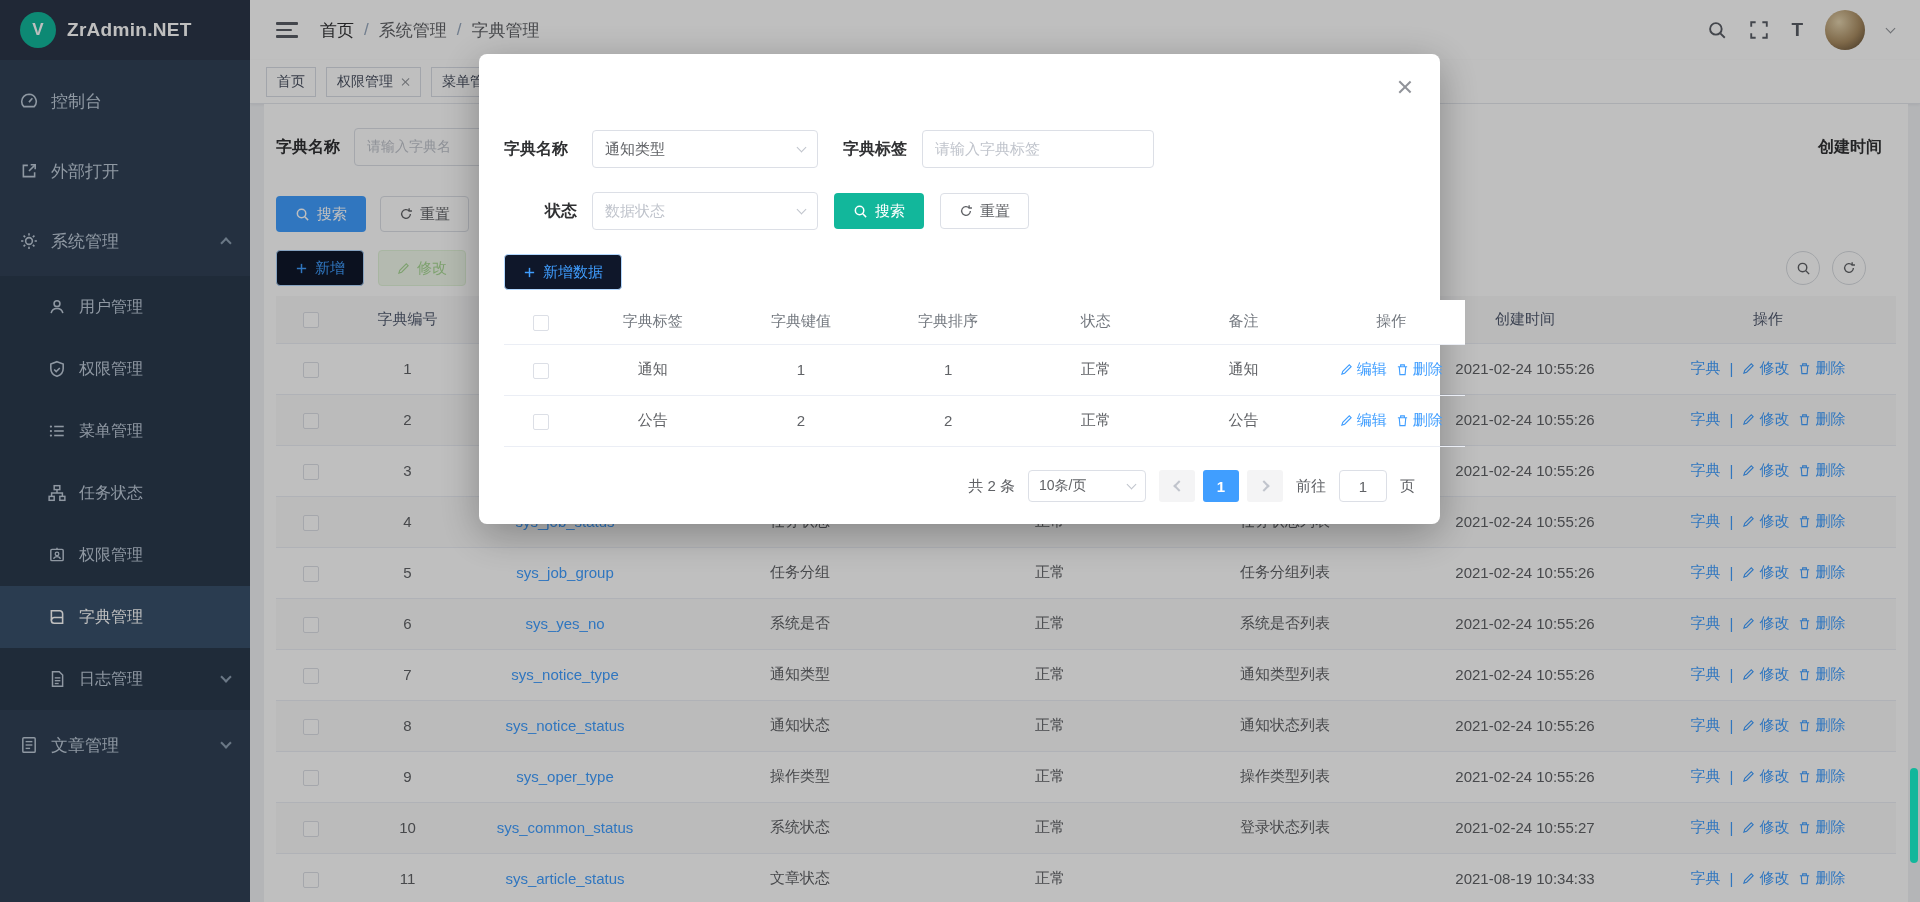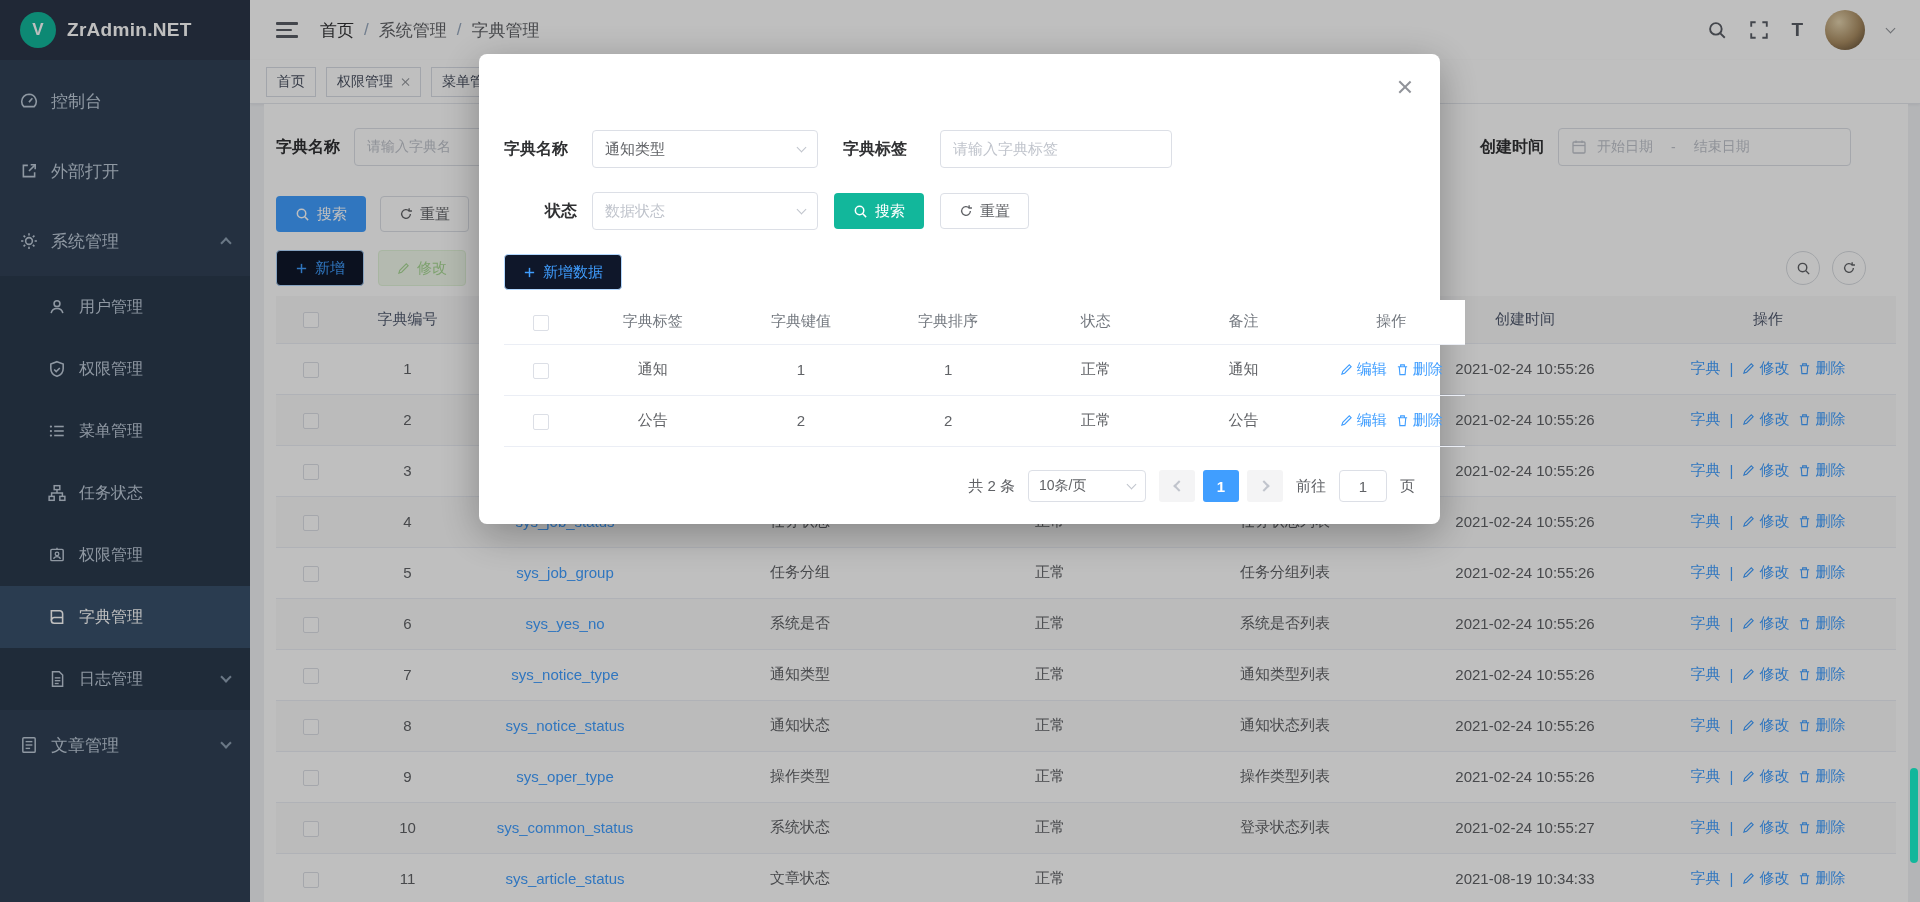--- a/index.html
+++ b/index.html
@@ -336,33 +336,20 @@
     </div>
 
   <div class="content">
 
     <div class="filter-row">
       <span class="flabel">字典名称</span>
       <div class="input-box dict-name-input">
         <span class="placeholder">请输入字典名</span>
       </div>
       <span class="flabel right">创建时间</span>
-      <div class="input-box daterange">
-        <span style="display:inline-flex;">
-          <svg viewBox="0 0 16 16" width="16" height="16">
-              <rect x="2" y="3" width="12" height="11" rx="1" fill="none" stroke="currentColor" stroke-width="1.3"></rect>
-              <line x1="2" y1="6.5" x2="14" y2="6.5" stroke="currentColor" stroke-width="1.3"></line>
-              <line x1="5" y1="1.5" x2="5" y2="4" stroke="currentColor" stroke-width="1.3"></line>
-              <line x1="11" y1="1.5" x2="11" y2="4" stroke="currentColor" stroke-width="1.3"></line>
-            </svg>
-        </span>
-        <span class="placeholder">开始日期</span>
-        <span class="range-sep">-</span>
-        <span class="placeholder">结束日期</span>
-      </div>
     </div>
 
     <div class="btns-row">
       <button class="btn btn-primary">
         <svg viewBox="0 0 16 16" width="15" height="15">
             <circle cx="7" cy="7" r="4.5" fill="none" stroke="currentColor" stroke-width="1.6"></circle>
             <line x1="10.5" y1="10.5" x2="14" y2="14" stroke="currentColor" stroke-width="1.6"></line>
           </svg>
         <span>搜索</span>
       </button>
@@ -811,21 +798,21 @@
 <div class="dialog">
   <span class="dlg-close"></span>
 
   <span class="dlg-label" style="left:25px; top:76px;">字典名称</span>
   <div class="dlg-select" style="left:113px; top:76px;">
     <span>通知类型</span>
     <span class="caret-down"></span>
   </div>
 
   <span class="dlg-label" style="left:364px; top:76px;">字典标签</span>
-  <div class="dlg-input" style="left:461px; top:76px;">
+  <div class="dlg-input" style="left:443px; top:76px;">
     <span class="placeholder">请输入字典标签</span>
   </div>
 
   <span class="dlg-label" style="left:66px; top:138px;">状态</span>
   <div class="dlg-select" style="left:113px; top:138px;">
     <span class="placeholder">数据状态</span>
     <span class="caret-down"></span>
   </div>
 
   <button class="btn btn-teal dlg-btn" style="left:355px; top:139px;">

